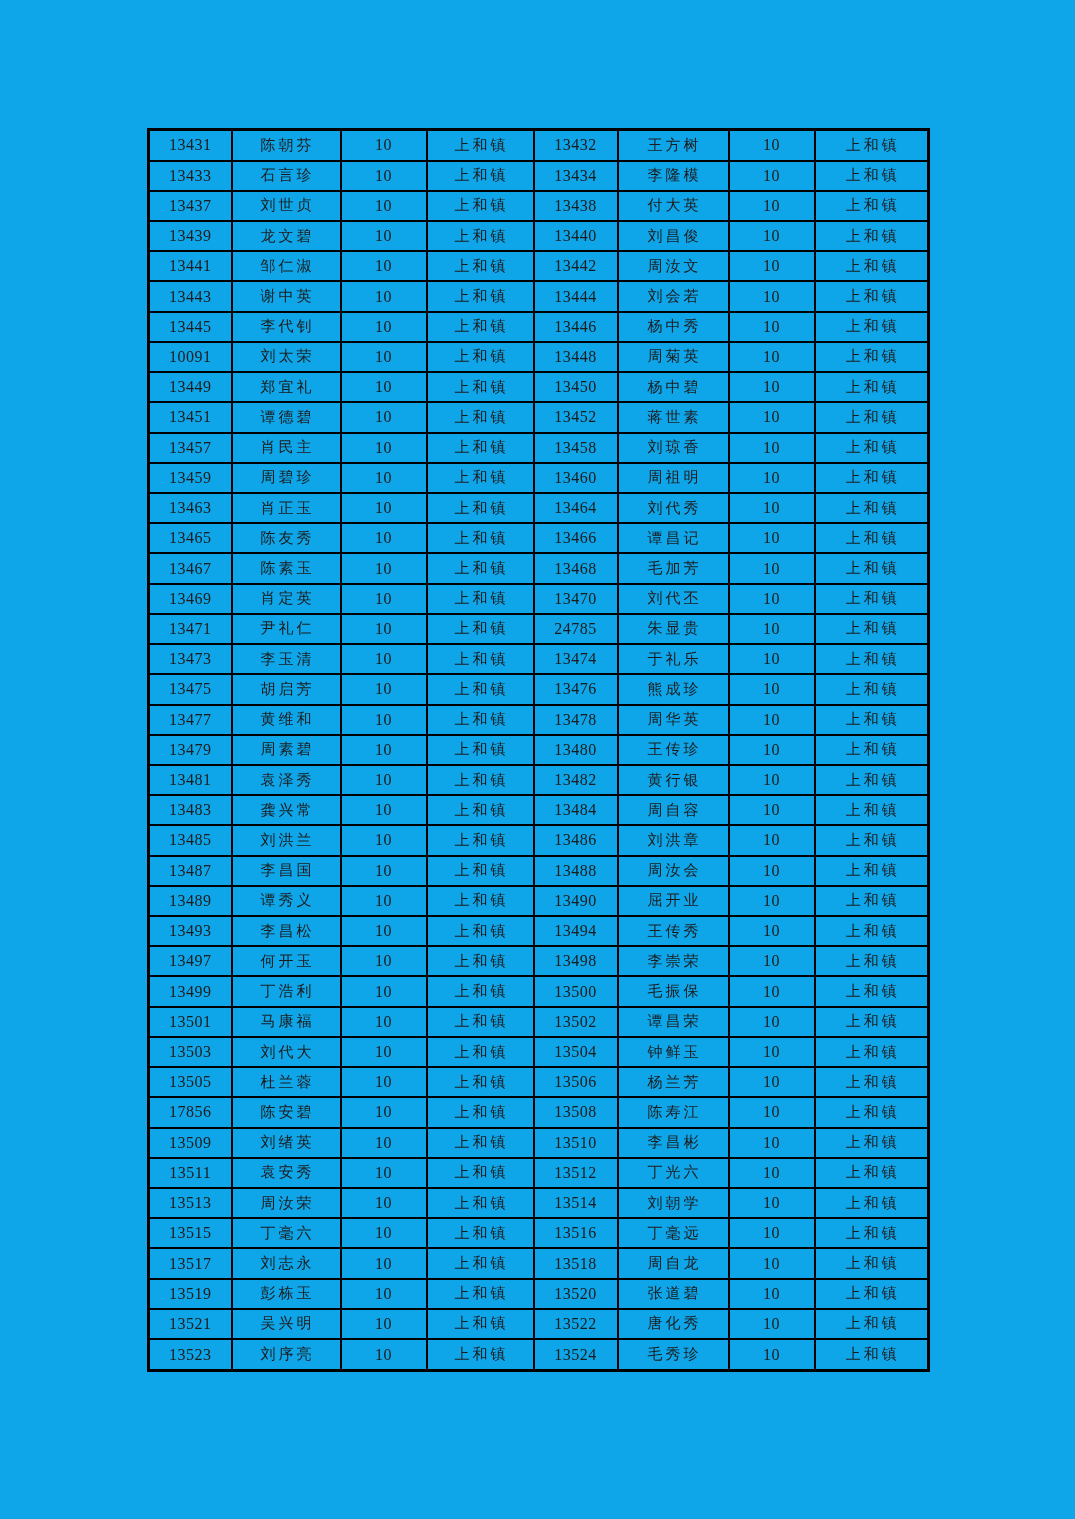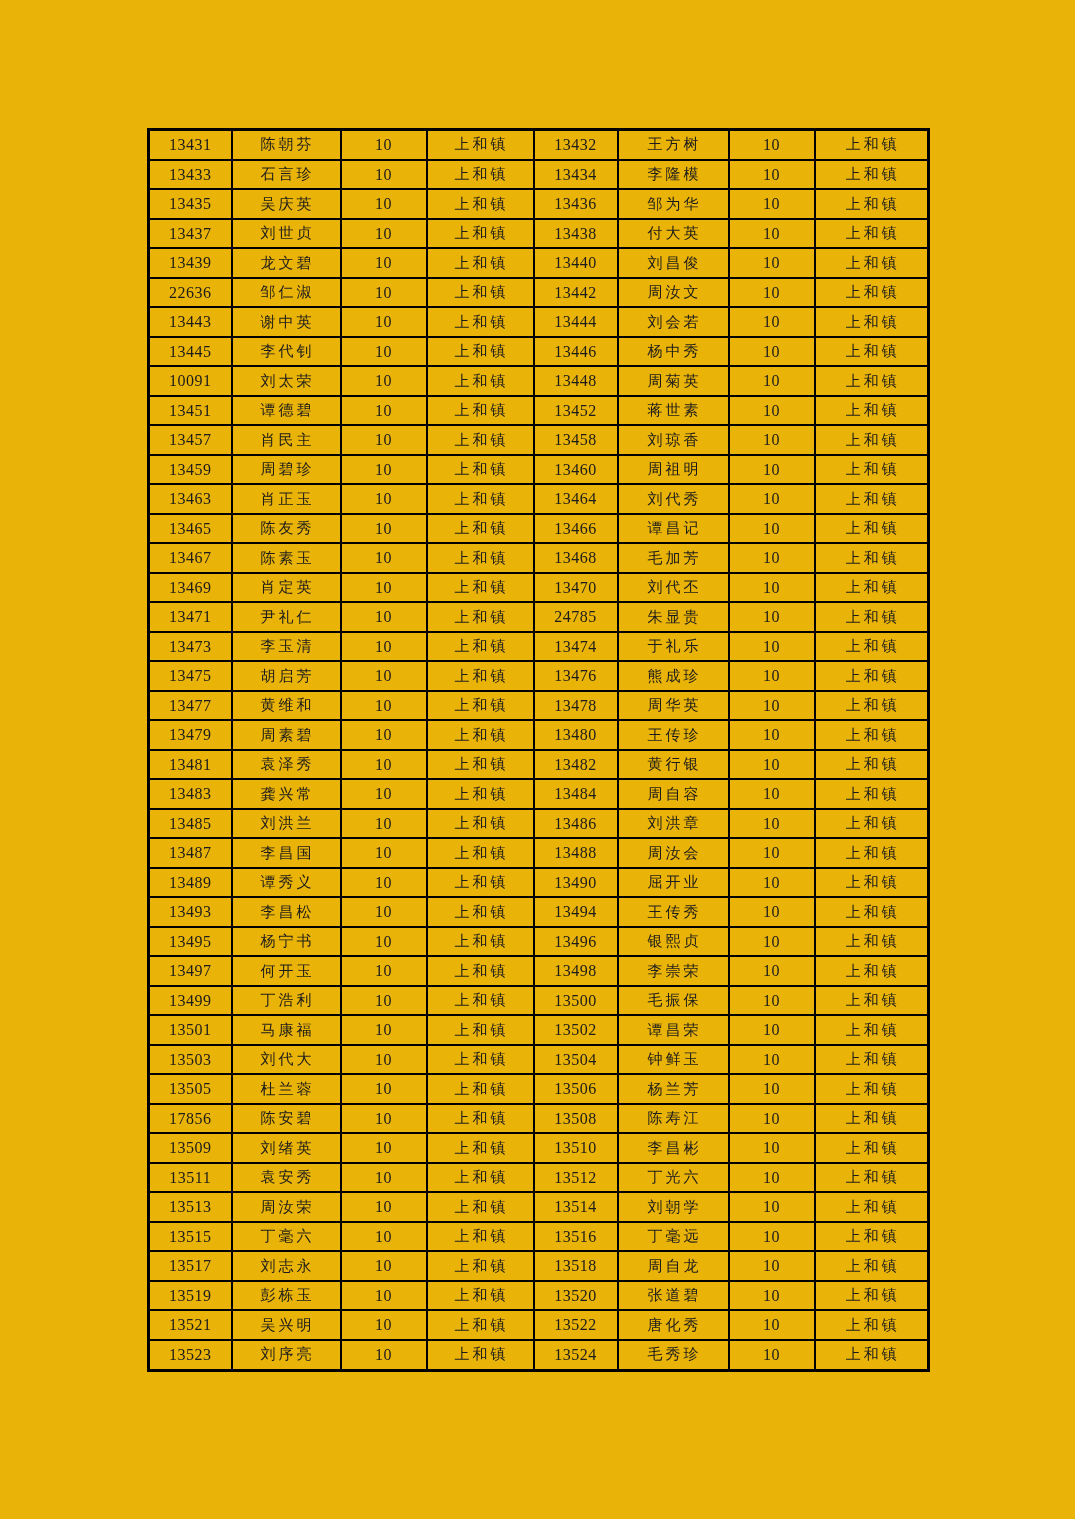--- a/index.html
+++ b/index.html
@@ -12,21 +12,21 @@
     height: 1519px;
     position: relative;
     font-family: "Liberation Serif", "DejaVu Serif", serif;
     color: #1c1c1c;
   }
   .page {
     position: absolute;
     left: 0; top: 0;
     width: 1075px;
     height: 1519px;
-    background: #eab308;
+    background: #0ea5e9;
   }
   table.roster {
     position: absolute;
     left: 147px;
     top: 128px;
     width: 780px;
     height: 1244px;
     border-collapse: collapse;
     table-layout: fixed;
     border: 3px solid #000000;
@@ -83,51 +83,41 @@
           <td class="c-id">13433</td>
           <td class="c-name">石言珍</td>
           <td class="c-value">10</td>
           <td class="c-town">上和镇</td>
           <td class="c-id">13434</td>
           <td class="c-name">李隆模</td>
           <td class="c-value">10</td>
           <td class="c-town">上和镇</td>
         </tr>
         <tr>
-          <td class="c-id">13435</td>
-          <td class="c-name">吴庆英</td>
-          <td class="c-value">10</td>
-          <td class="c-town">上和镇</td>
-          <td class="c-id">13436</td>
-          <td class="c-name">邹为华</td>
-          <td class="c-value">10</td>
-          <td class="c-town">上和镇</td>
-        </tr>
-        <tr>
           <td class="c-id">13437</td>
           <td class="c-name">刘世贞</td>
           <td class="c-value">10</td>
           <td class="c-town">上和镇</td>
           <td class="c-id">13438</td>
           <td class="c-name">付大英</td>
           <td class="c-value">10</td>
           <td class="c-town">上和镇</td>
         </tr>
         <tr>
           <td class="c-id">13439</td>
           <td class="c-name">龙文碧</td>
           <td class="c-value">10</td>
           <td class="c-town">上和镇</td>
           <td class="c-id">13440</td>
           <td class="c-name">刘昌俊</td>
           <td class="c-value">10</td>
           <td class="c-town">上和镇</td>
         </tr>
         <tr>
-          <td class="c-id">22636</td>
+          <td class="c-id">13441</td>
           <td class="c-name">邹仁淑</td>
           <td class="c-value">10</td>
           <td class="c-town">上和镇</td>
           <td class="c-id">13442</td>
           <td class="c-name">周汝文</td>
           <td class="c-value">10</td>
           <td class="c-town">上和镇</td>
         </tr>
         <tr>
           <td class="c-id">13443</td>
@@ -153,20 +143,30 @@
           <td class="c-id">10091</td>
           <td class="c-name">刘太荣</td>
           <td class="c-value">10</td>
           <td class="c-town">上和镇</td>
           <td class="c-id">13448</td>
           <td class="c-name">周菊英</td>
           <td class="c-value">10</td>
           <td class="c-town">上和镇</td>
         </tr>
         <tr>
+          <td class="c-id">13449</td>
+          <td class="c-name">郑宜礼</td>
+          <td class="c-value">10</td>
+          <td class="c-town">上和镇</td>
+          <td class="c-id">13450</td>
+          <td class="c-name">杨中碧</td>
+          <td class="c-value">10</td>
+          <td class="c-town">上和镇</td>
+        </tr>
+        <tr>
           <td class="c-id">13451</td>
           <td class="c-name">谭德碧</td>
           <td class="c-value">10</td>
           <td class="c-town">上和镇</td>
           <td class="c-id">13452</td>
           <td class="c-name">蒋世素</td>
           <td class="c-value">10</td>
           <td class="c-town">上和镇</td>
         </tr>
         <tr>
@@ -329,30 +329,20 @@
           <td class="c-value">10</td>
           <td class="c-town">上和镇</td>
         </tr>
         <tr>
           <td class="c-id">13493</td>
           <td class="c-name">李昌松</td>
           <td class="c-value">10</td>
           <td class="c-town">上和镇</td>
           <td class="c-id">13494</td>
           <td class="c-name">王传秀</td>
-          <td class="c-value">10</td>
-          <td class="c-town">上和镇</td>
-        </tr>
-        <tr>
-          <td class="c-id">13495</td>
-          <td class="c-name">杨宁书</td>
-          <td class="c-value">10</td>
-          <td class="c-town">上和镇</td>
-          <td class="c-id">13496</td>
-          <td class="c-name">银熙贞</td>
           <td class="c-value">10</td>
           <td class="c-town">上和镇</td>
         </tr>
         <tr>
           <td class="c-id">13497</td>
           <td class="c-name">何开玉</td>
           <td class="c-value">10</td>
           <td class="c-town">上和镇</td>
           <td class="c-id">13498</td>
           <td class="c-name">李崇荣</td>

